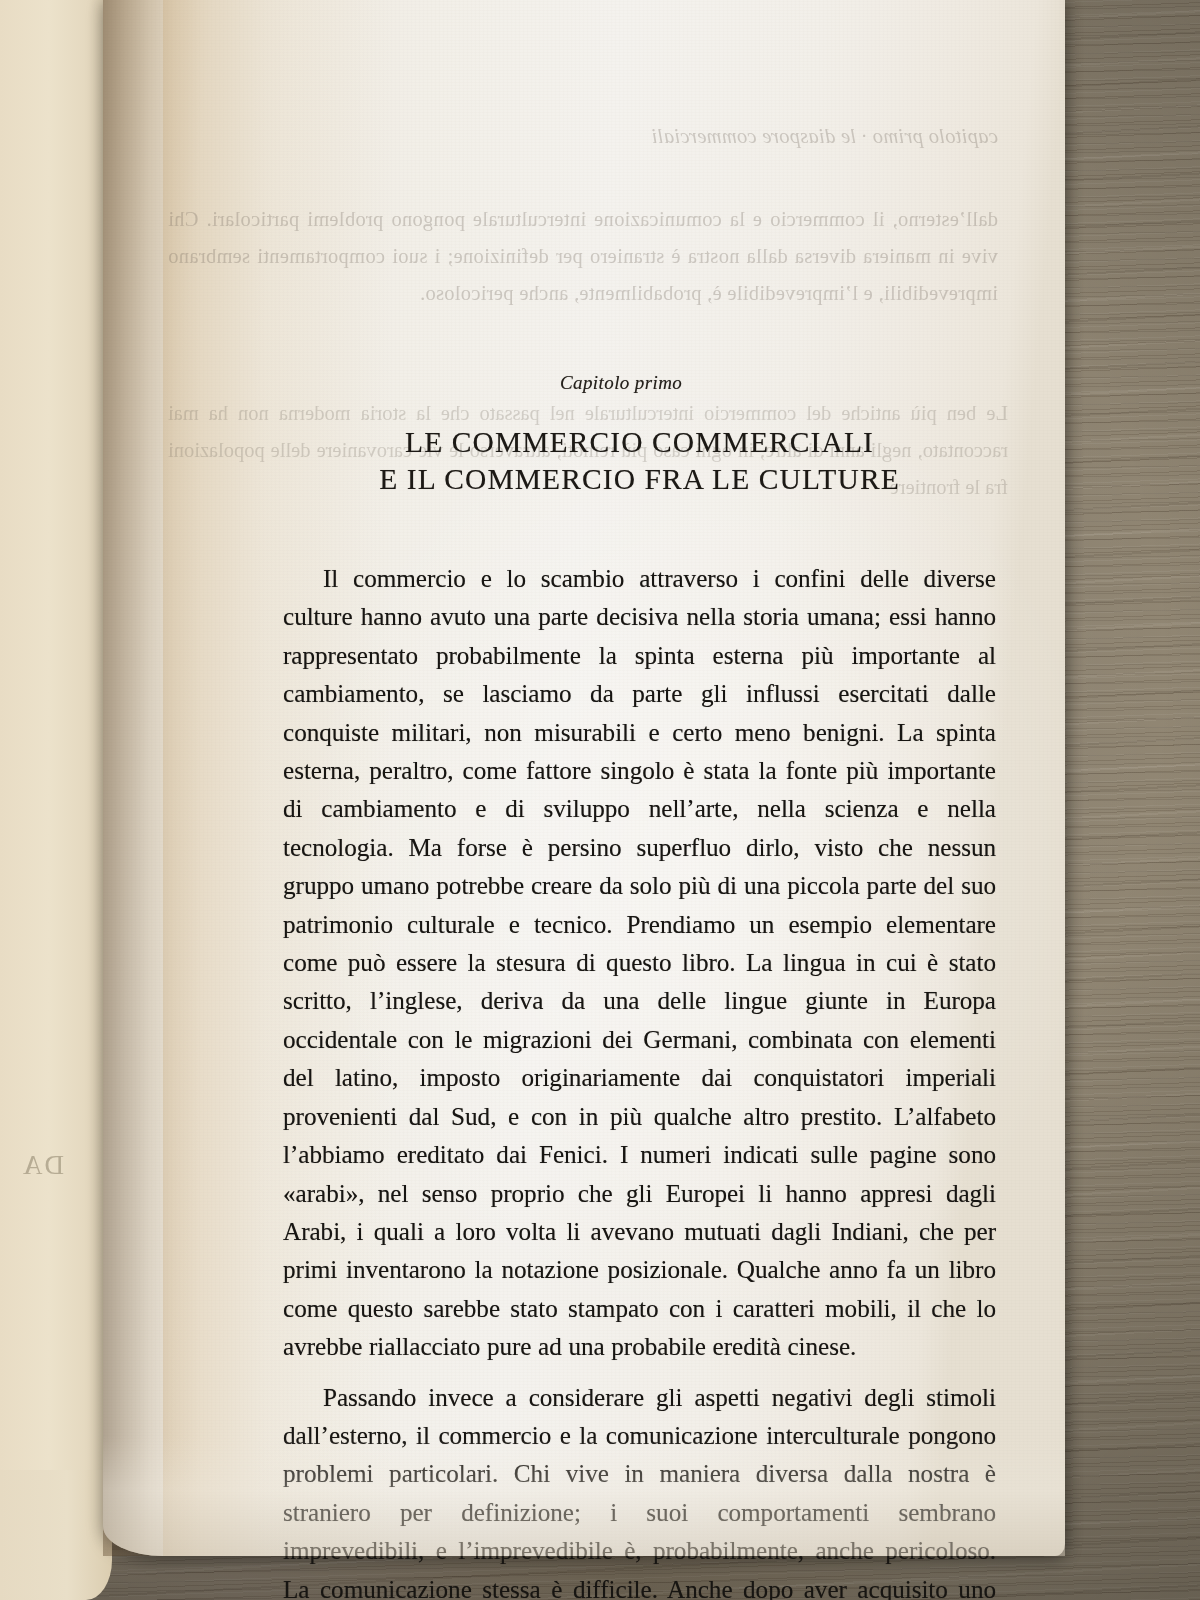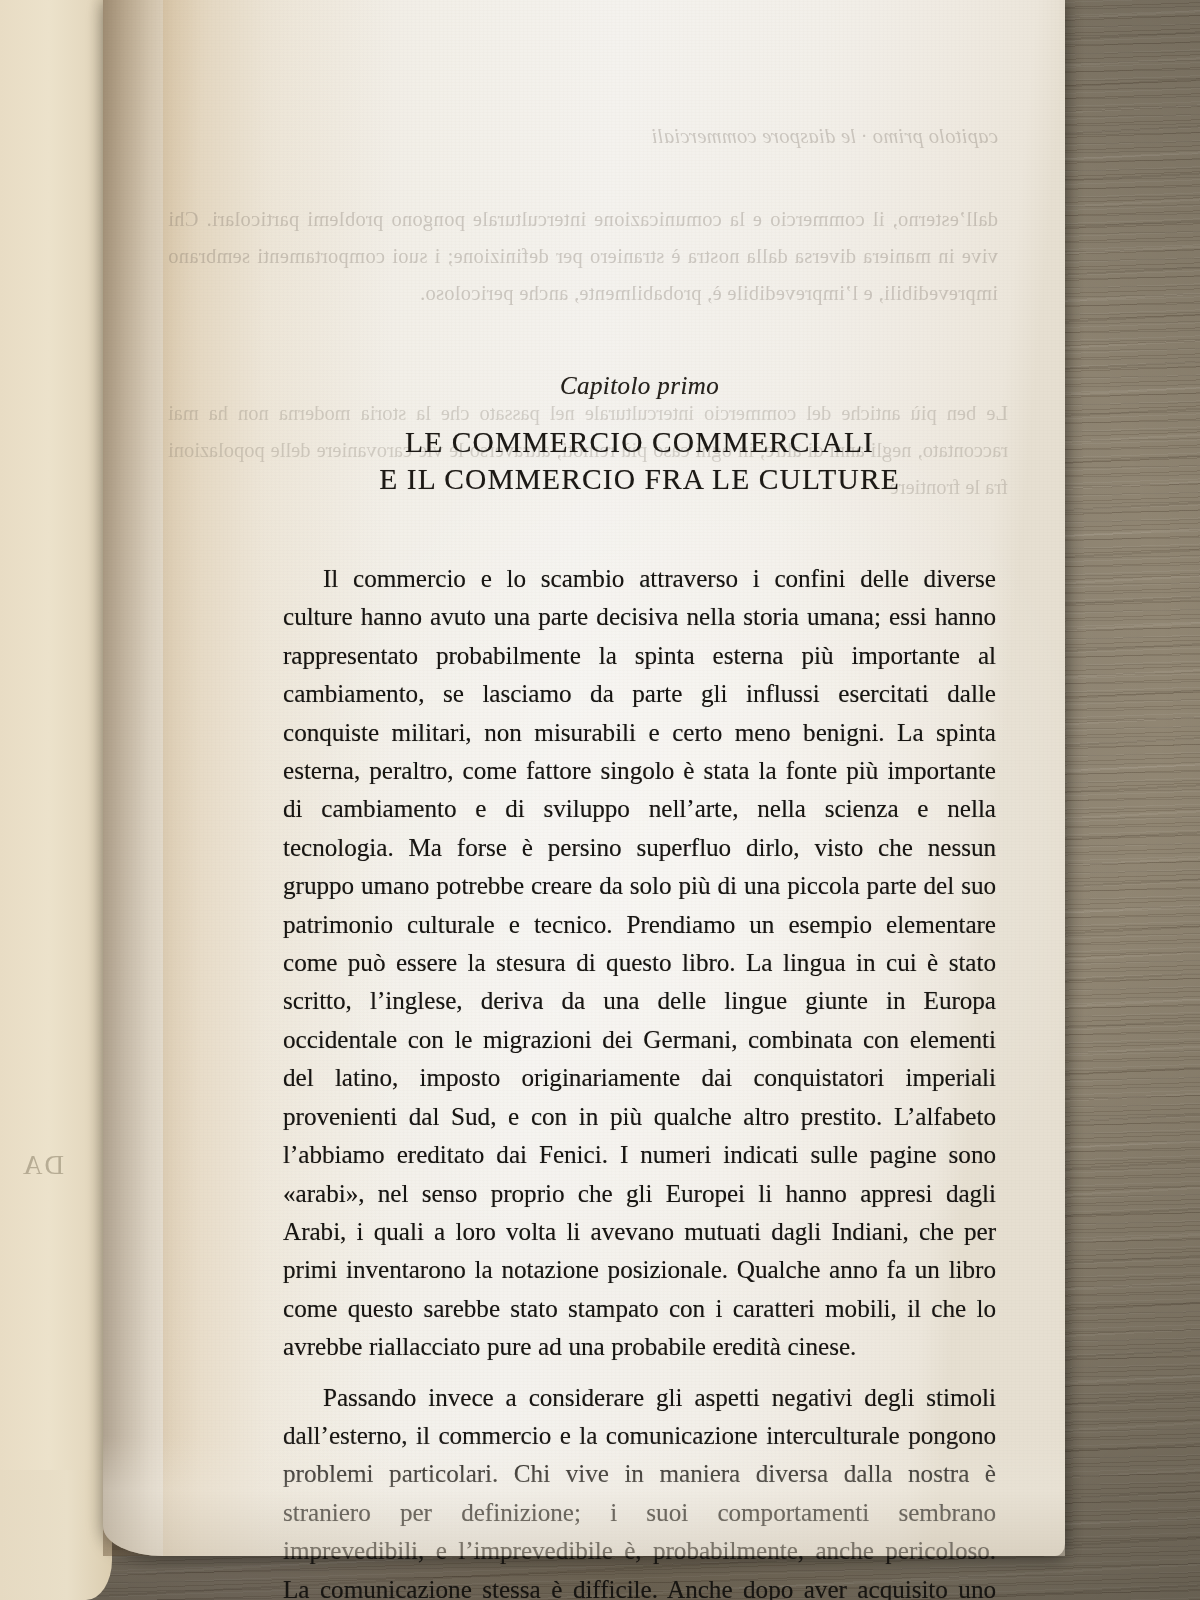--- a/index.html
+++ b/index.html
@@ -117,21 +117,21 @@
     pointer-events:none;filter:blur(.6px);
     font-family:"Liberation Serif",serif;
   }
 
   
   #content{
     position:absolute;left:168px;top:0;width:737px;height:100%;
   }
   #chapter-label{
     position:absolute;top:372px;left:289px;
-    font-style:italic;font-size:25px;color:#25211c;letter-spacing:.4px;
+    font-style:italic;font-size:19px;color:#25211c;letter-spacing:.4px;
   }
   #chapter-title{
     position:absolute;top:424px;left:0;width:737px;
     text-align:center;color:#1c1915;
     font-size:29.5px;line-height:37px;letter-spacing:1.1px;
   }
   #chapter-title .tl{display:block;white-space:nowrap;}
 
   #body-text{
     position:absolute;top:548px;left:0;width:737px;

